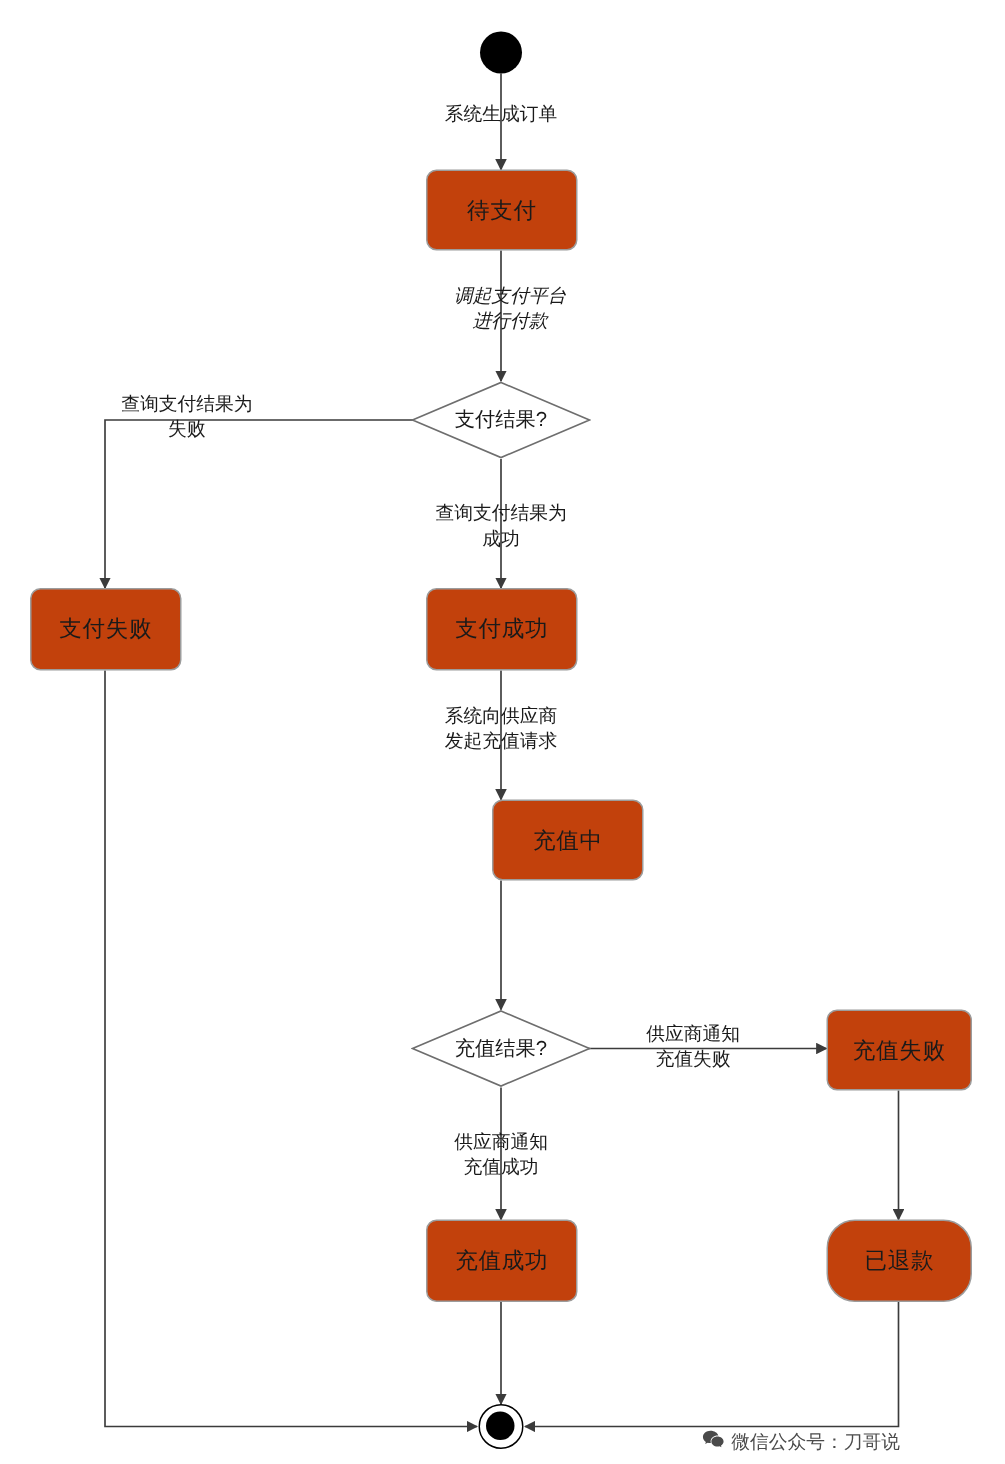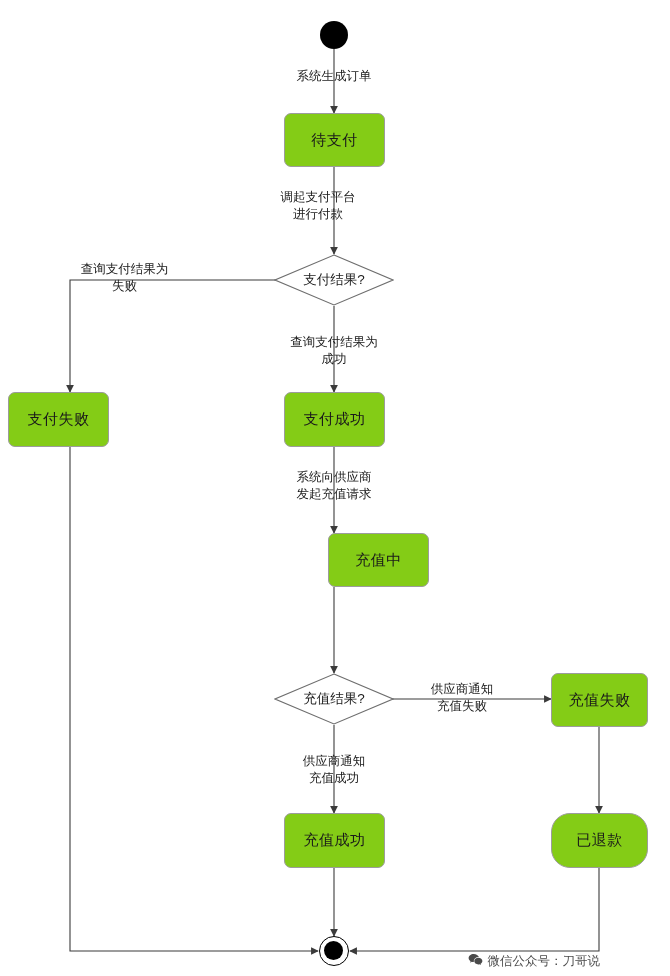--- a/index.html
+++ b/index.html
@@ -22,21 +22,21 @@
   svg#wires {
     position: absolute;
     left: 0;
     top: 0;
     width: 670px;
     height: 976px;
   }
   .node {
     position: absolute;
     box-sizing: border-box;
-    background: #84cc16;
+    background: #c2410c;
     border: 1px solid #9c9c9c;
     border-radius: 7px;
     display: flex;
     align-items: center;
     justify-content: center;
     font-size: 15px;
     letter-spacing: 0.5px;
     color: #1a1a1a;
   }
   .decision {
@@ -144,37 +144,37 @@
       <path d="M 599 868 L 599 951 L 350 951"></path>
     </g>
   </svg>
 
   <div class="start-node" style="left:320px; top:21px;"></div>
 
   <div class="edge-label" style="left:264px; top:68px; width:140px;">系统生成订单</div>
 
   <div class="node" style="left:284px; top:113px; width:101px; height:54px;">待支付</div>
 
-  <div class="edge-label" style="left:248px; top:189px; width:140px;">调起支付平台
+  <div class="edge-label" style="left:270px; top:189px; width:140px;font-style:italic;">调起支付平台
 进行付款</div>
 
   <div class="decision" style="left:274px; top:254px; width:120px; height:52px;">
     <svg width="120" height="52" viewBox="0 0 120 52">
       <polygon points="60,1 119,26 60,51 1,26" fill="#ffffff" stroke="#6e6e6e" stroke-width="1.1"></polygon>
     </svg>
     <span class="dlabel">支付结果?</span>
   </div>
 
   <div class="edge-label" style="left:62px; top:261px; width:125px;">查询支付结果为
 失败</div>
 
   <div class="edge-label" style="left:264px; top:334px; width:140px;">查询支付结果为
 成功</div>
 
-  <div class="node" style="left:8px; top:392px; width:101px; height:55px;">支付失败</div>
+  <div class="node" style="left:20px; top:392px; width:101px; height:55px;">支付失败</div>
 
   <div class="node" style="left:284px; top:392px; width:101px; height:55px;">支付成功</div>
 
   <div class="edge-label" style="left:264px; top:469px; width:140px;">系统向供应商
 发起充值请求</div>
 
   <div class="node" style="left:284px; top:533px; width:101px; height:54px;margin-left:44px;">充值中</div>
 
 
   <div class="decision" style="left:274px; top:673px; width:120px; height:52px;">

